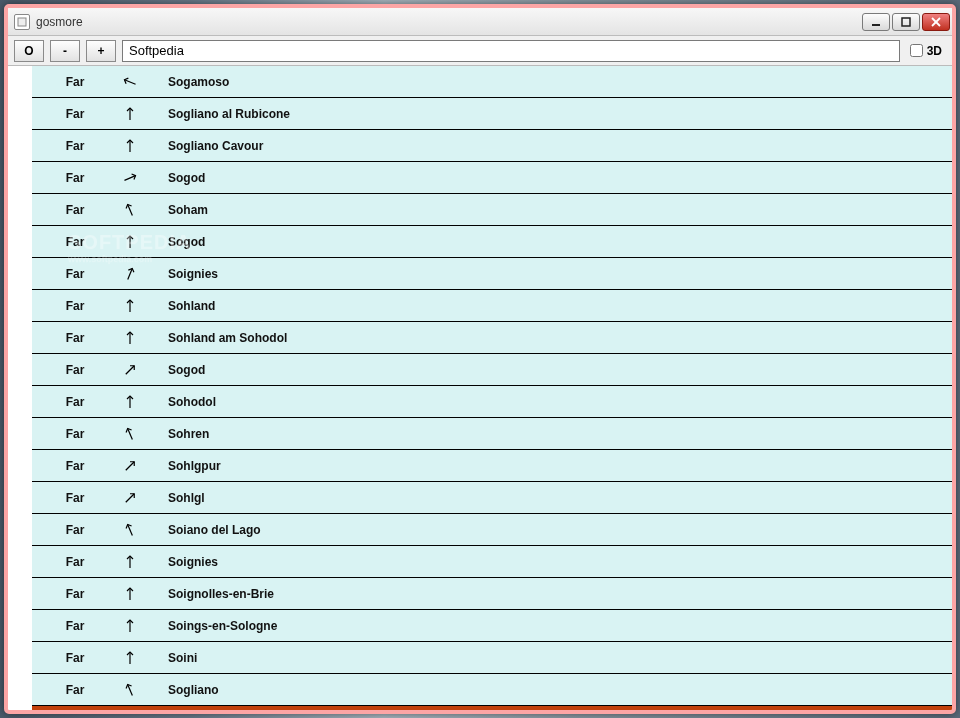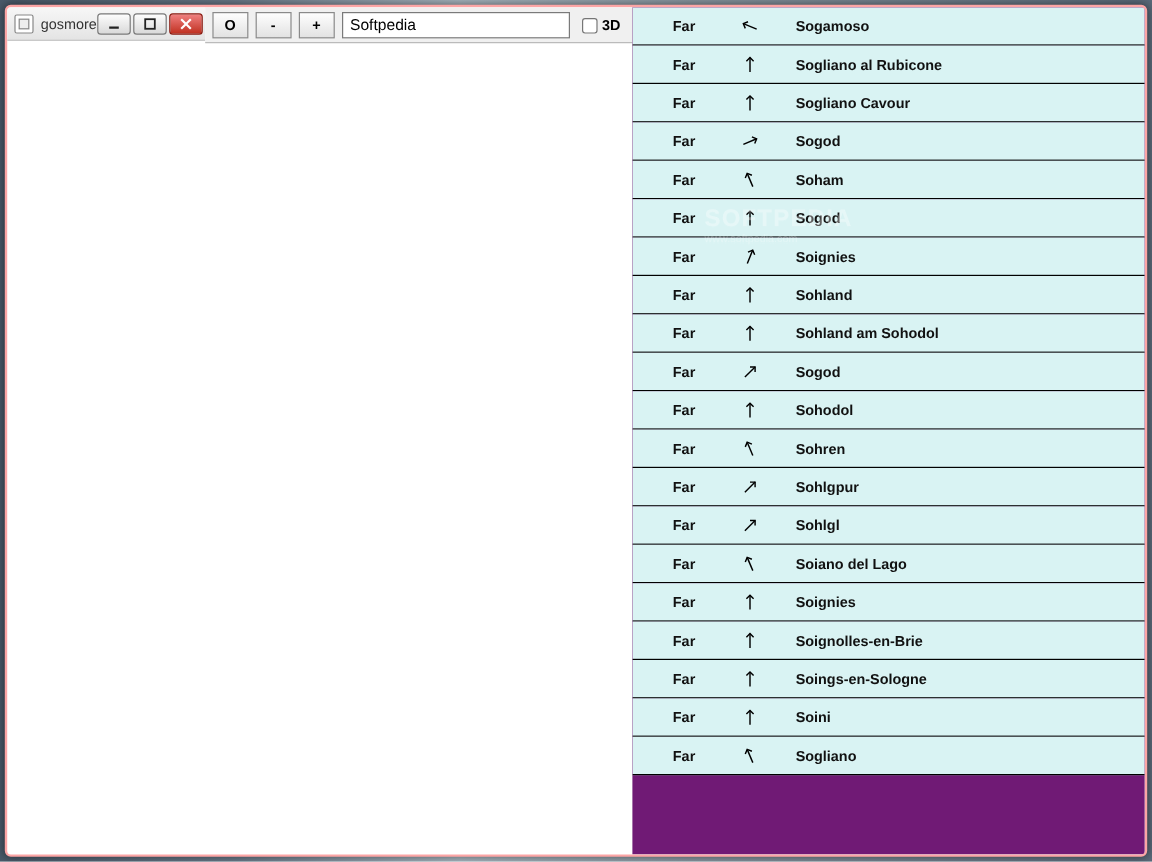--- a/index.html
+++ b/index.html
@@ -2,25 +2,25 @@
 <html><head>
 <meta charset="utf-8">
 <style>
   * { box-sizing: border-box; margin: 0; padding: 0; }
   html, body { width: 960px; height: 718px; overflow: hidden; font-family: Tahoma, Arial, sans-serif; }
   body { background: linear-gradient(90deg, #4a5a6a 0%, #6a7a8a 20%, #aab8c2 40%, #8a98a2 60%, #5a6a7a 100%); display:flex; align-items:center; justify-content:center;}
   .window {
     width: 952px;
     height: 710px;
     background: #fff;
-    border: 2px solid #fca5a5;
+    border: 4px solid #fca5a5;
     border-radius: 5px;
     box-shadow: 0 0 8px rgba(0,0,0,.5);
     display: flex;
-    flex-direction: row;
+    flex-direction: column;
     overflow: hidden;
   }
   .titlebar {
     height: 28px;
     display: flex;
     align-items: center;
     background: linear-gradient(#f7f7f7,#e4e4e4);
     border-bottom: 1px solid #bcbcbc;
     padding: 0 2px 0 6px;
   }
@@ -63,26 +63,27 @@
   .searchbox {
     flex:1;
     height:22px;
     border:1px solid #7a7a7a;
     padding: 2px 6px;
     font-size: 13px;
     font-family: inherit;
     background:#fff;
     outline:none;
   }
-  .chk3d { display:flex; align-items:flex-end; gap:4px; font-size:12px; font-weight:bold; padding:0 4px;}
+  .chk3d { display:flex; align-items:flex-start; gap:4px; font-size:12px; font-weight:bold; padding:0 4px;}
   .chk3d input { width:13px; height:13px; }
   .results {
     flex:1;
     overflow:hidden;
-    background:#701a75;
+    background:#c2410c;
+    margin-left:24px;
   }
   .row {
     height: 32px;
     border-bottom: 1px solid #000;
     display:flex;
     align-items:center;
     padding: 0 8px;
     font-size: 12px;
     font-weight: bold;
     color:#111;
@@ -92,21 +93,21 @@
   .row .dist { width: 70px; text-align:center; }
   .row .dir  { width: 40px; display:flex; align-items:center; justify-content:center; }
   .row .name { padding-left: 18px; }
   .dir-arrow { stroke:#000; stroke-width:1.2; fill:none; }
   .watermark {
     position:absolute; left:60px; top:165px; color:#fff; font-size:20px; font-weight:bold;
     letter-spacing:1px; opacity:.35; font-family: Arial, sans-serif;
     text-shadow: 0 1px 0 rgba(255,255,255,.2);
     pointer-events:none;
   }
-  .watermark small{display:block;font-size:9px;font-weight:normal;letter-spacing:0;opacity:.8;}
+  .watermark small{display:block;font-size:9px;font-weight:bold;letter-spacing:0;opacity:.8;}
   .content-wrap{position:relative;flex:1;display:flex;flex-direction:column;}
 </style>
 </head>
 <body>
 
 <div class="window">
   <div class="titlebar">
     <div class="appicon">
       <svg width="10" height="10" viewBox="0 0 10 10">
           <rect x="1" y="1" width="8" height="8" fill="#eee" stroke="#888"></rect>

